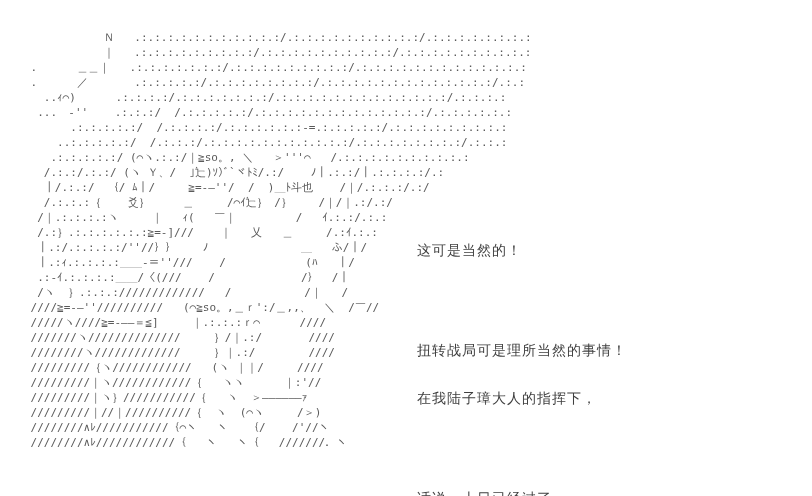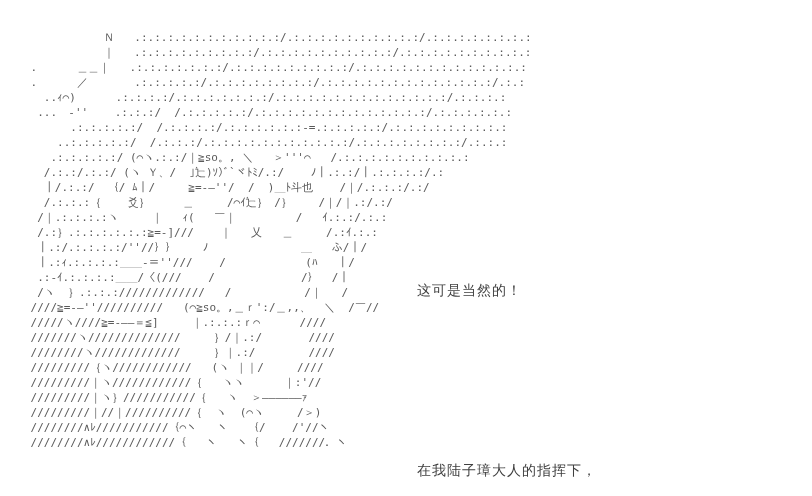--- a/index.html
+++ b/index.html
@@ -21,30 +21,30 @@
   }
   .aa div{height:15px;white-space:pre;}
   .dialogue{
     position:absolute;left:417px;top:210px;
     color:#3f3f3f;
     font-size:14px;
     line-height:16px;
     letter-spacing:1px;
     white-space:pre;
   }
-  .dialogue div{min-height:16px;white-space:pre;margin-top:40px;}
+  .dialogue div{min-height:16px;white-space:pre;}
   .dialogue .gap{height:20px;}
 </style>
 </head>
 <body>
 
 <div class="stage">
   <div class="aa"><div>            Ｎ   .:.:.:.:.:.:.:.:.:.:.:/.:.:.:.:.:.:.:.:.:.:/.:.:.:.:.:.:.:.:</div><div>            ｜   .:.:.:.:.:.:.:.:.:/.:.:.:.:.:.:.:.:.:.:/.:.:.:.:.:.:.:.:.:.:</div><div> .      ＿＿｜   .:.:.:.:.:.:.:/.:.:.:.:.:.:.:.:.:/.:.:.:.:.:.:.:.:.:.:.:.:.:</div><div> .      ／       .:.:.:.:.:/.:.:.:.:.:.:.:.:/.:.:.:.:.:.:.:.:.:.:.:.:.:/.:.:</div><div>   ..ｨ⌒)      .:.:.:.:/.:.:.:.:.:.:.:/.:.:.:.:.:.:.:.:.:.:.:.:.:/.:.:.:.:</div><div>  ...ゝ‐''    .:.:.:/  /.:.:.:.:.:/.:.:.:.:.:.:.:.:.:.:.:.:.:/.:.:.:.:.:.:</div><div>       .:.:.:.:.:/  /.:.:.:.:/.:.:.:.:.:.:‐=.:.:.:.:.:/.:.:.:.:.:.:.:.:.:</div><div>     ..:.:.:.:.:/  /.:.:.:/.:.:.:.:.:.:.:.:.:.:.:/.:.:.:.:.:.:.:.:/.:.:.:</div><div>    .:.:.:.:.:/ (⌒ヽ.:.:/｜≧so。, ＼   ＞'''⌒   /.:.:.:.:.:.:.:.:.:.:</div><div>   /.:.:/.:.:/ (ヽ Ｙ、/  ｣辷)ｿ)ﾞ`ヾﾄﾐ/.:/    ﾉ｜.:.:/｜.:.:.:.:/.:</div><div>   ｜/.:.:/  ｛/ ﾑ｜/     ≧=‐―''/  /  )＿ﾄ斗也    /｜/.:.:.:/.:/</div><div>   /.:.:.:｛    爻｝     ＿     /⌒ｲ辷｝ /｝    /｜/｜.:/.:/</div><div>  /｜.:.:.:.:ヽ     ｜   ｨ(   ￣｜         /   ｲ.:.:/.:.:</div><div>  /.:｝.:.:.:.:.:.:≧=‐]///    ｜   乂   ＿     /.:ｲ.:.:</div><div>  ｜.:/.:.:.:.:/''//｝｝    ﾉ              ＿   ふ/｜/</div><div>  ｜.:ｨ.:.:.:.:＿＿‐＝''///    /            (ﾊ   ｜/</div><div>  .:‐ｲ.:.:.:.:＿＿/〈(///    /             /｝  /｜</div><div>  /ヽ  ｝.:.:.://///////////   /           /｜   /</div><div> ////≧=‐―''//////////   (⌒≧so。,＿ｒ':/＿,,、  ＼  /￣//</div><div> /////ヽ////≧=‐――＝≦]     ｜.:.:.:ｒ⌒      ////</div><div> ///////ヽ//////////////     ｝/｜.:/       ////</div><div> ////////ヽ/////////////     ｝｜.:/        ////</div><div> /////////｛ヽ////////////   (ヽ ｜｜/     ////</div><div> /////////｜ヽ////////////｛   ヽヽ      ｜:'//</div><div> /////////｜ヽ｝///////////｛   ヽ  ＞――――――ｧ</div><div> /////////｜//｜//////////｛  ヽ  (⌒ヽ     /＞)</div><div> ////////∧ﾚ///////////｛⌒ヽ   ヽ   ｛/    /'//ヽ</div><div> ////////∧ﾚ////////////｛   ヽ   ヽ｛   ///////．ヽ</div></div>
   <div class="dialogue">
     <div>这可是当然的！</div>
     <div class="gap"></div>
+    <div>扭转战局可是理所当然的事情！</div>
     <div>在我陆子璋大人的指挥下，</div>
-    <div>扭转战局可是理所当然的事情！</div>
     <div class="gap"></div>
     <div>话说，十日已经过了；</div>
     
   </div>
 </div>
 
 </body></html>

